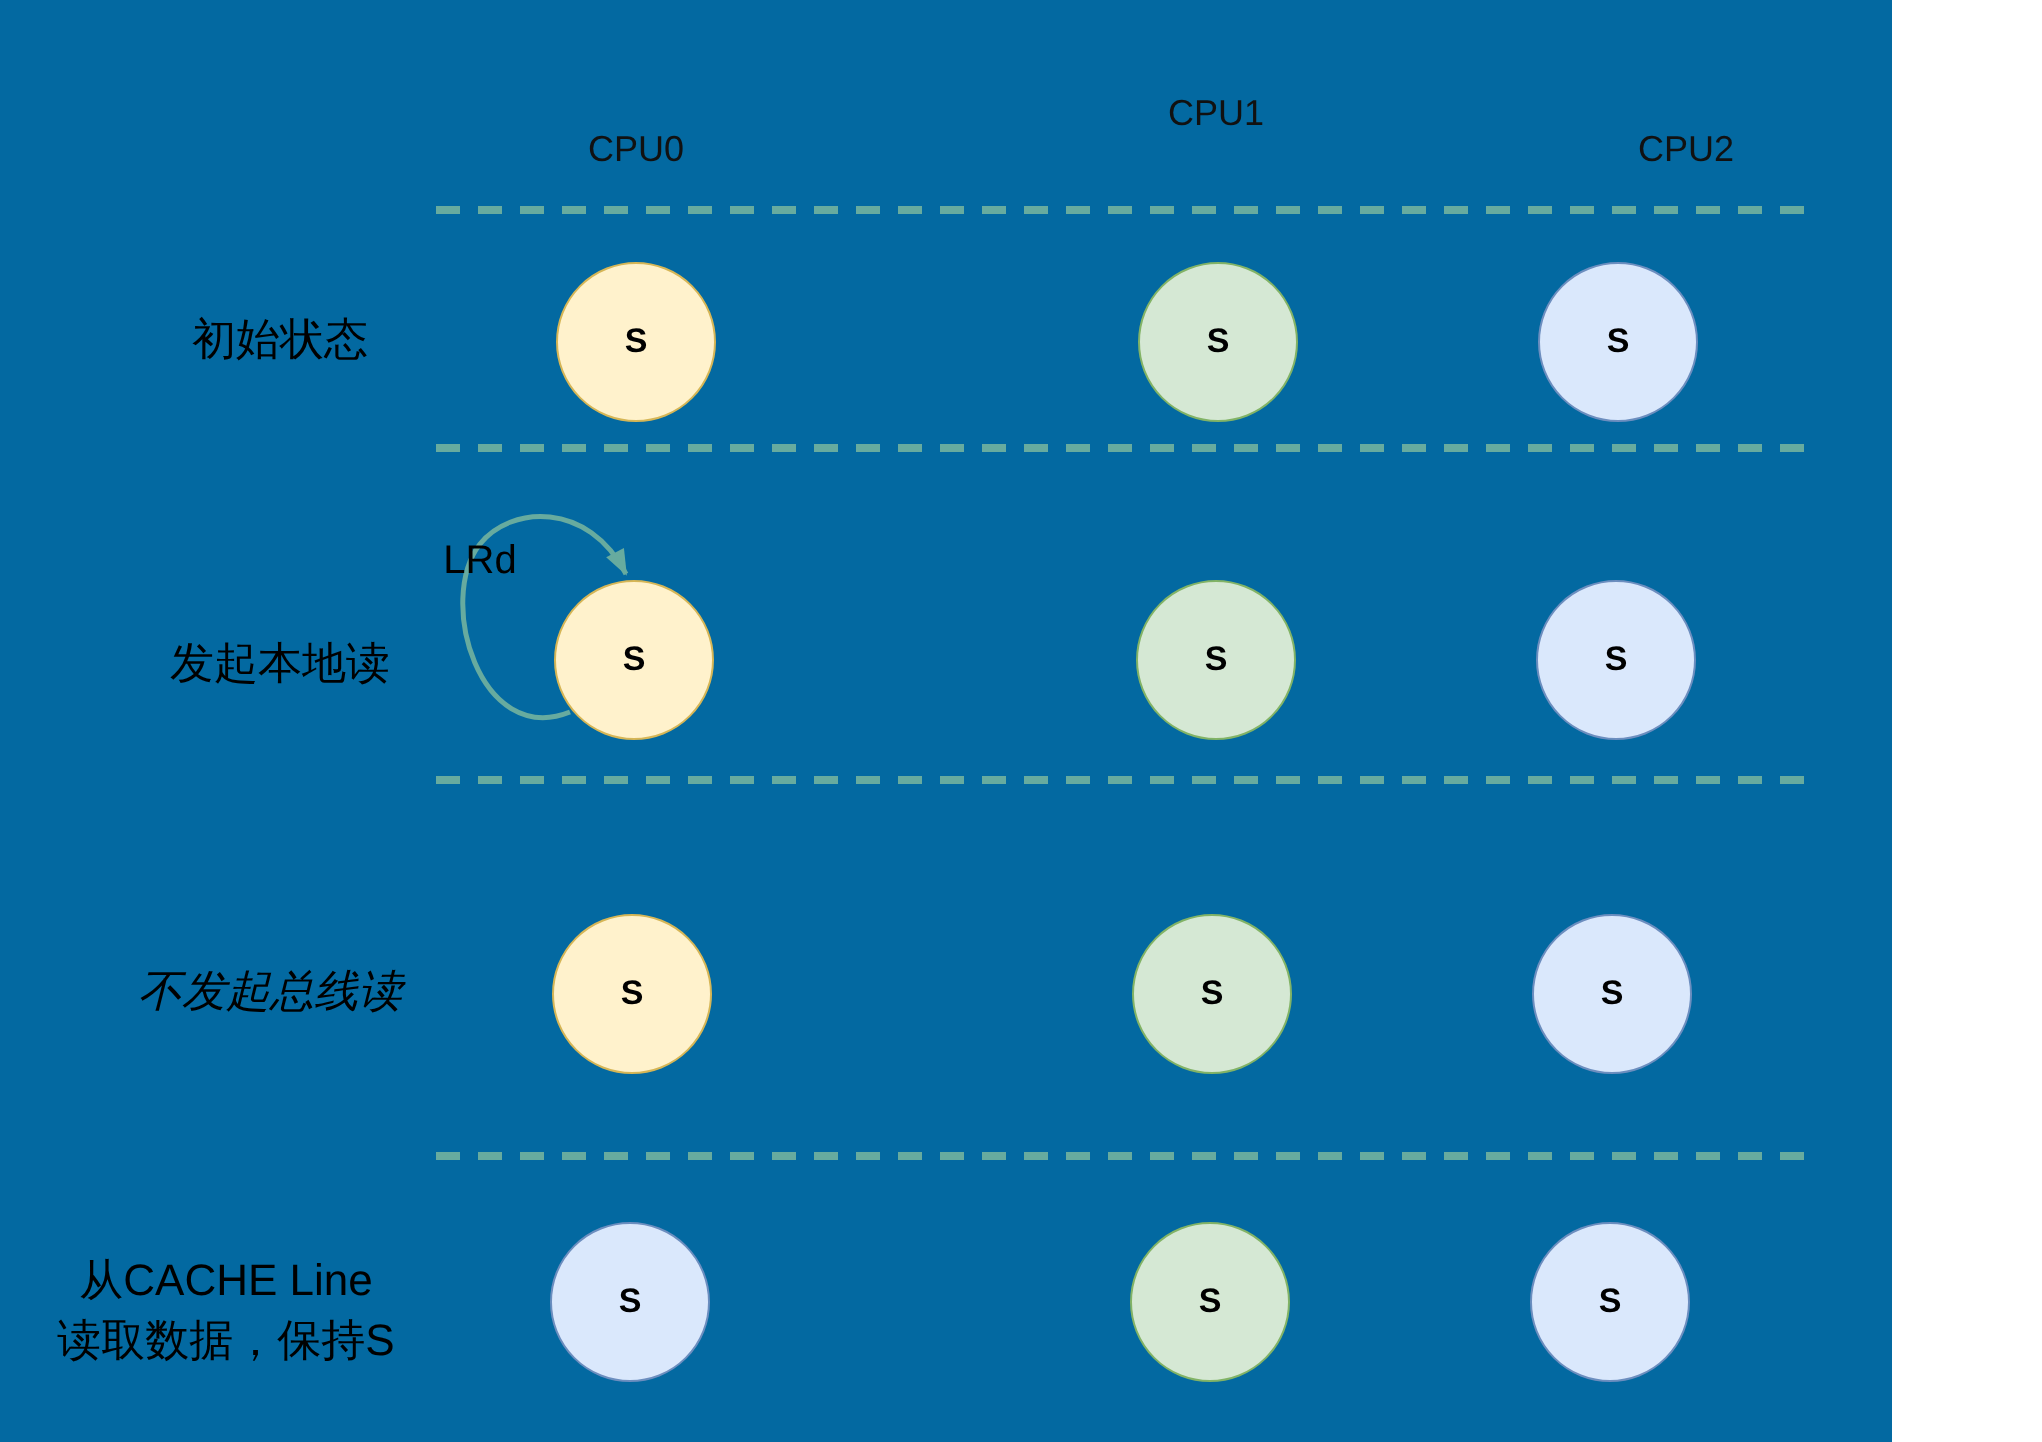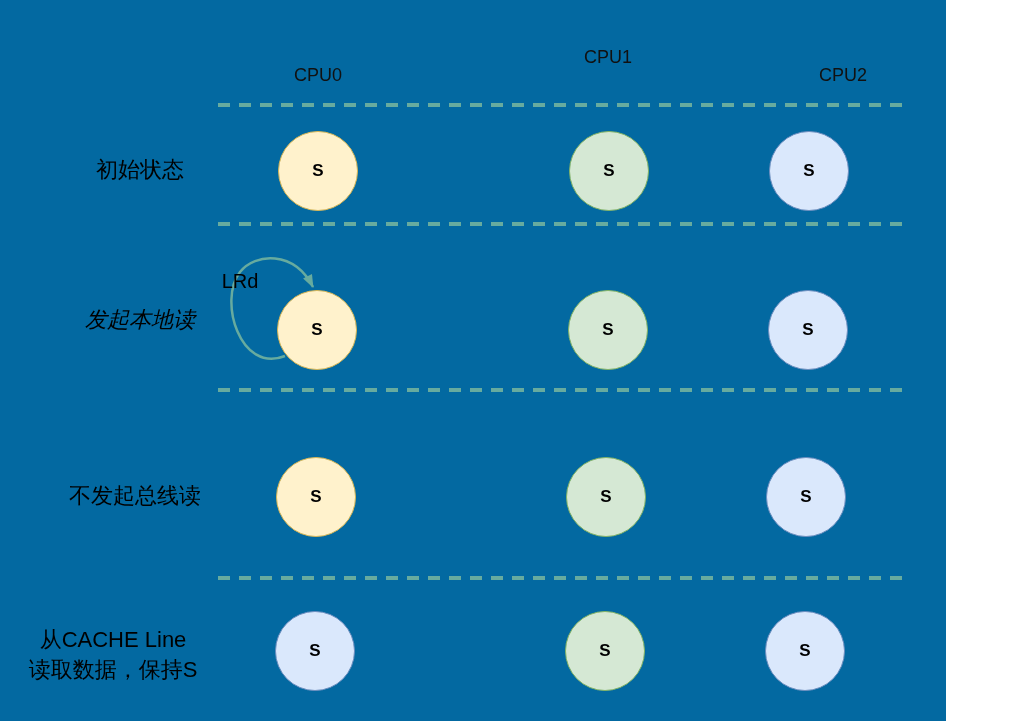--- a/index.html
+++ b/index.html
@@ -78,22 +78,22 @@
     <line x1="218" y1="390" x2="910" y2="390" stroke-width="4" stroke-dasharray="12 9" stroke="#67AB9F"></line>
     <line x1="218" y1="578" x2="910" y2="578" stroke-width="4" stroke-dasharray="12 9" stroke="#67AB9F"></line>
     <path d="M 285 356 C 240 374, 218 300, 240 272 C 255 253, 294 250, 313 287" fill="none" stroke-width="2.5" marker-end="url(#arrowhead)" stroke="#67AB9F"></path>
   </svg>
 
   <div class="col-header" style="left:318px; top:75px;">CPU0</div>
   <div class="col-header" style="left:608px; top:57px;">CPU1</div>
   <div class="col-header" style="left:809px; top:75px;margin-left:34px;">CPU2</div>
 
   <div class="row-label" style="left:140px; top:170px;">初始状态</div>
-  <div class="row-label" style="left:140px; top:320px;font-style:italic;">发起本地读</div>
-  <div class="row-label" style="left:135px; top:496px;">不发起总线读</div>
+  <div class="row-label" style="left:140px; top:332px;">发起本地读</div>
+  <div class="row-label" style="left:135px; top:496px;font-style:italic;">不发起总线读</div>
   <div class="row-label" style="left:113px; top:655px;">从CACHE Line
 读取数据，保持S</div>
 
   <div class="arrow-label" style="left:240px; top:281px;">LRd</div>
 
   <div class="state-circle" style="left: 318px; top: 171px; background: rgb(255, 242, 204); border-color: rgb(214, 182, 86);">
     <span class="state-text">S</span>
   </div>
   <div class="state-circle" style="left: 609px; top: 171px; background: rgb(213, 232, 212); border-color: rgb(130, 179, 102);">
     <span class="state-text">S</span>

